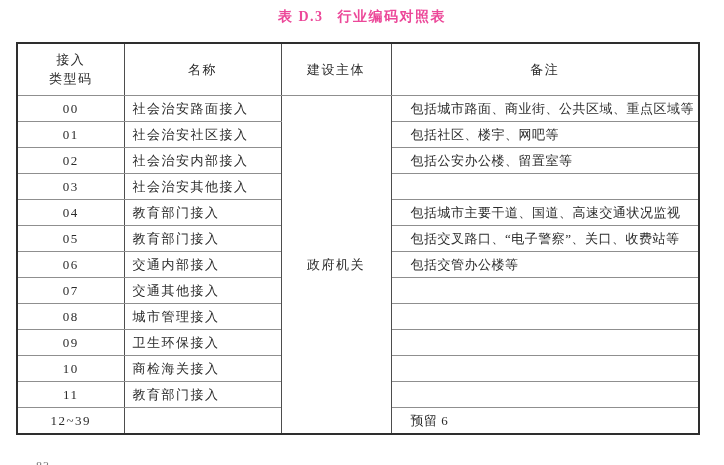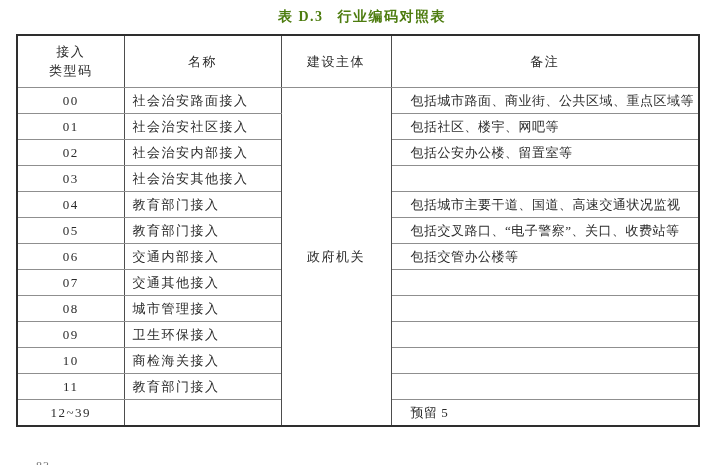--- a/index.html
+++ b/index.html
@@ -14,27 +14,27 @@
   }
   .doc-title {
     position: absolute;
     top: 8px;
     left: 0;
     width: 724px;
     text-align: center;
     font-size: 14px;
     font-weight: bold;
     letter-spacing: 1.5px;
-    color: #4d7c0f;
+    color: #ec4899;
   }
   .doc-title .title-label { margin-right: 14px; }
   table.code-table {
     position: absolute;
     left: 16px;
-    top: 34px;
+    top: 42px;
     width: 682px;
     border-collapse: collapse;
     table-layout: fixed;
     border: 2px solid #2e2e2e;
     font-size: 13px;
   }
   .code-table th, .code-table td {
     border-top: 1px solid #8f8f8f;
     border-bottom: 1px solid #8f8f8f;
     border-left: 1px solid #4d4d4d;
@@ -148,20 +148,20 @@
         <td class="cell-remark"></td>
       </tr>
       <tr>
         <td class="cell-code">11</td>
         <td class="cell-name">教育部门接入</td>
         <td class="cell-remark"></td>
       </tr>
       <tr>
         <td class="cell-code">12~39</td>
         <td class="cell-name"></td>
-        <td class="cell-remark">预留 5</td>
+        <td class="cell-remark">预留 6</td>
       </tr>
     </tbody>
   </table>
 
   <div class="page-number">83</div>
 
 </div>
 
 </body></html>

